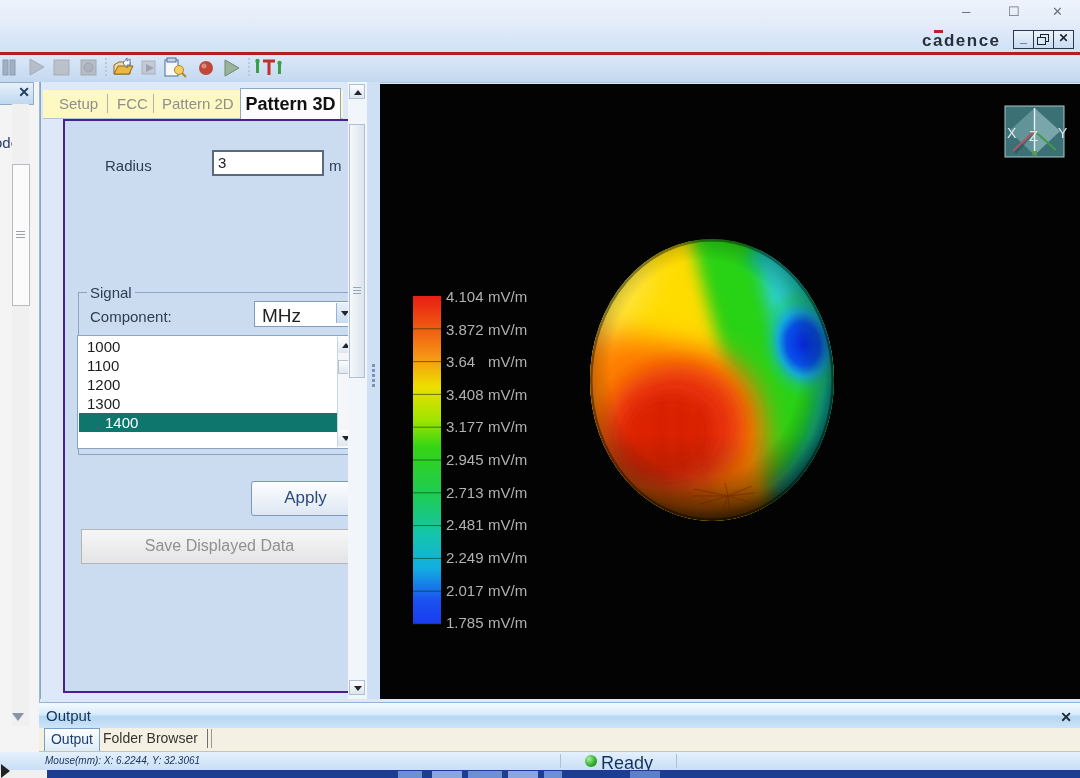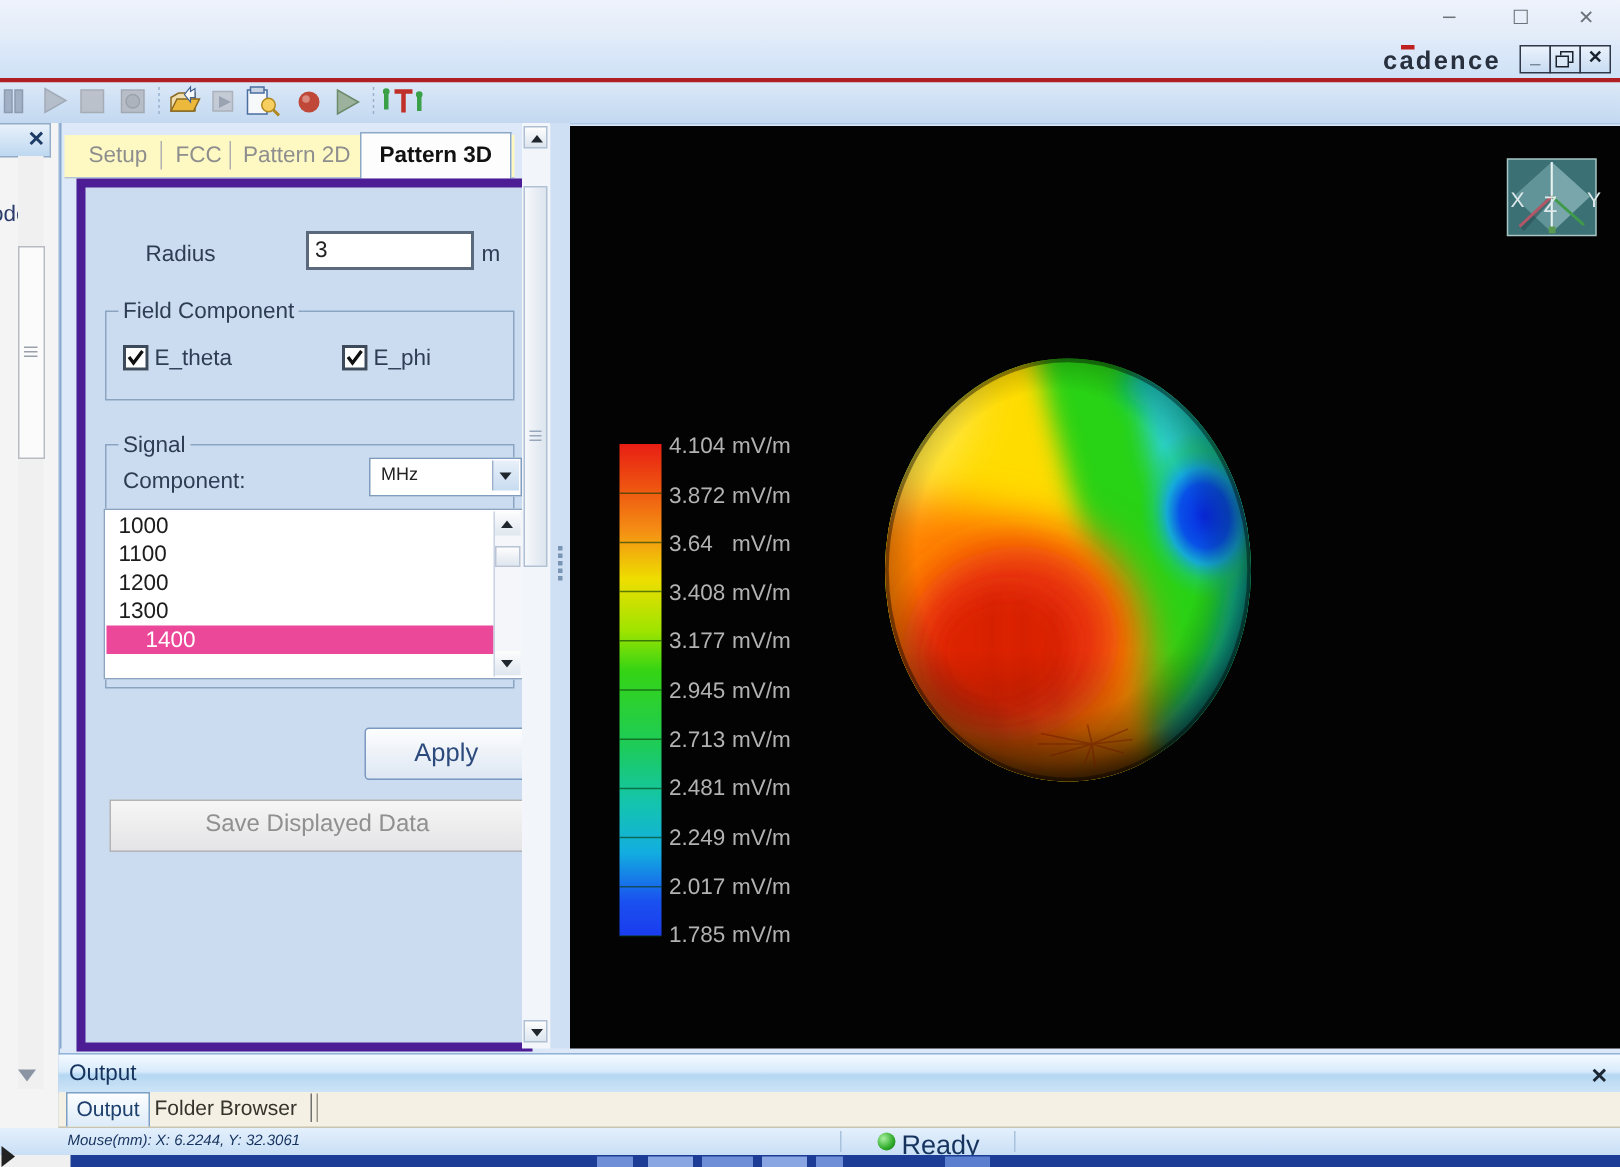--- a/index.html
+++ b/index.html
@@ -23,35 +23,35 @@
 #splitter{left:367px;top:82px;width:13px;height:617px;background:#cfe0f4;}
 #viewport{left:380px;top:84px;width:700px;height:615px;background:#030303;}
 #outputbar{left:39px;top:702px;width:1041px;height:25px;background:linear-gradient(#f4faff 0%,#d8ebfb 45%,#b5d7f2 55%,#cde4f7 100%);border-top:1px solid #8fb4d8;border-bottom:1px solid #9cbcda;}
 #tabsrow{left:39px;top:728px;width:1041px;height:23px;background:#f4f1e4;border-bottom:1px solid #c8c4b0;}
 #statusbar{left:0px;top:752px;width:1080px;height:18px;background:linear-gradient(#e4f0fc,#c9dff6);}
 #navystrip{left:0px;top:770px;width:1080px;height:8px;background:#1d3c96;}
 
 #tabbar{position:absolute;left:2px;top:8px;width:300px;height:28px;background:#fef9c3;border-bottom:1px solid #b4c4d8;}
 .tab{position:absolute;top:0;height:27px;color:#8e8e8e;font-size:15px;line-height:27px;}
 .tabsep{position:absolute;top:4px;width:1px;height:19px;background:#b0b0b0;}
-#activetab{position:absolute;left:197px;top:-2px;width:99px;height:31px;background:#fdfdfd;border:1px solid #8ca8c8;border-bottom:none;color:#111;font-weight:bold;font-size:15px;text-align:center;line-height:30px;}
-#content{position:absolute;left:10px;top:37px;width:292px;height:570px;background:#ccdcf0;border:6px solid #4c1d95;}
+#activetab{position:absolute;left:197px;top:-2px;width:99px;height:31px;background:#fdfdfd;border:1px solid #8ca8c8;border-bottom:none;color:#111;font-weight:bold;font-size:18px;text-align:center;line-height:30px;}
+#content{position:absolute;left:22px;top:37px;width:292px;height:570px;background:#ccdcf0;border:2px solid #4c1d95;}
 .lbl{position:absolute;color:#2e3c54;font-size:15px;}
 #radiusinput{position:absolute;left:147px;top:29px;width:104px;height:22px;background:#fff;border:2px solid #5a6a7c;color:#222;font-size:15px;line-height:22px;padding-left:4px;}
 .group{position:absolute;border:1px solid #8aa4c2;}
 .grouplab{position:absolute;top:-9px;left:8px;background:#ccdcf0;padding:0 3px;color:#2e3c54;font-size:15px;}
 .cb{position:absolute;width:13px;height:13px;background:#fff;border:2px solid #3c4a5c;}
 .cb svg{position:absolute;left:0px;top:0px;}
 #combo{position:absolute;left:189px;top:180px;width:100px;height:24px;background:#fff;border:1px solid #7f9dbf;}
-#combo .txt{position:absolute;left:7px;top:3px;color:#222;font-size:12px;}
+#combo .txt{position:absolute;left:7px;top:3px;color:#222;font-size:19px;}
 #combo .btn{position:absolute;right:1px;top:1px;width:17px;height:20px;background:linear-gradient(#e8f0fa,#c8dcf0);border-left:1px solid #9ab0cc;}
 .dar{width:0;height:0;border-left:4px solid transparent;border-right:4px solid transparent;border-top:5px solid #20262e;position:absolute;}
 #listbox{position:absolute;left:12px;top:214px;width:279px;height:112px;background:#fff;border:1px solid #8aa4c2;}
 .li{position:absolute;left:1px;width:258px;height:19px;color:#1c1c1c;font-size:15px;line-height:19px;padding-left:8px;}
-.li.sel{background:#ec4899;color:#fff;padding-left:26px;}
+.li.sel{background:#0f766e;color:#fff;padding-left:26px;}
 #lsb{position:absolute;right:1px;top:1px;width:18px;height:110px;background:#f4f6fa;border-left:1px solid #c8d4e4;}
 .sbtn{position:absolute;left:0px;width:17px;height:16px;background:linear-gradient(#fdfdfd,#dfe6ef);}
 #applybtn{position:absolute;left:186px;top:360px;width:107px;height:33px;background:linear-gradient(#fdfdfe,#dde7f3);border:1px solid #7a98c0;border-radius:3px;color:#2c4a7c;font-size:17px;text-align:center;line-height:31px;}
 #savebtn{position:absolute;left:16px;top:408px;width:275px;height:33px;background:linear-gradient(#f6f6f6,#e4e4e6);border:1px solid #b4b4b4;color:#909090;font-size:16px;text-align:center;line-height:31px;}
 </style>
 </head>
 <body>
 <div id="root">
   <div class="abs" id="bar1"></div>
   <div class="abs" id="bar2"></div>
@@ -126,35 +126,20 @@
       <div class="tabsep" style="left:64px;"></div>
       <div class="tab" style="left:74px;">FCC</div>
       <div class="tabsep" style="left:110px;"></div>
       <div class="tab" style="left:119px;text-align:right;">Pattern 2D</div>
       <div id="activetab">Pattern 3D</div>
     </div>
     <div id="content">
       <div class="lbl" style="left:40px;top:36px;">Radius</div>
       <div id="radiusinput">3</div>
       <div class="lbl" style="left:264px;top:36px;">m</div>
-      <div class="group" style="left:13px;top:82px;width:271px;height:58px;">
-        <div class="grouplab">Field Component</div>
-        <div class="cb" style="left:11px;top:22px;">
-            <svg width="13" height="13">
-              <path d="M2 6 L5 10 L11 2" stroke="#101010" stroke-width="2.2" fill="none"></path>
-            </svg>
-          </div>
-        <div class="lbl" style="left:32px;top:22px;">E_theta</div>
-        <div class="cb" style="left:157px;top:22px;">
-            <svg width="13" height="13">
-              <path d="M2 6 L5 10 L11 2" stroke="#101010" stroke-width="2.2" fill="none"></path>
-            </svg>
-          </div>
-        <div class="lbl" style="left:178px;top:22px;">E_phi</div>
-      </div>
       <div class="group" style="left:13px;top:171px;width:271px;height:161px;">
         <div class="grouplab">Signal</div>
       </div>
       <div class="lbl" style="left:25px;top:187px;">Component:</div>
       <div id="combo">
           <span class="txt">MHz</span>
           <span class="btn">
             <span class="dar" style="left:4px;top:8px;"></span>
           </span>
         </div>

